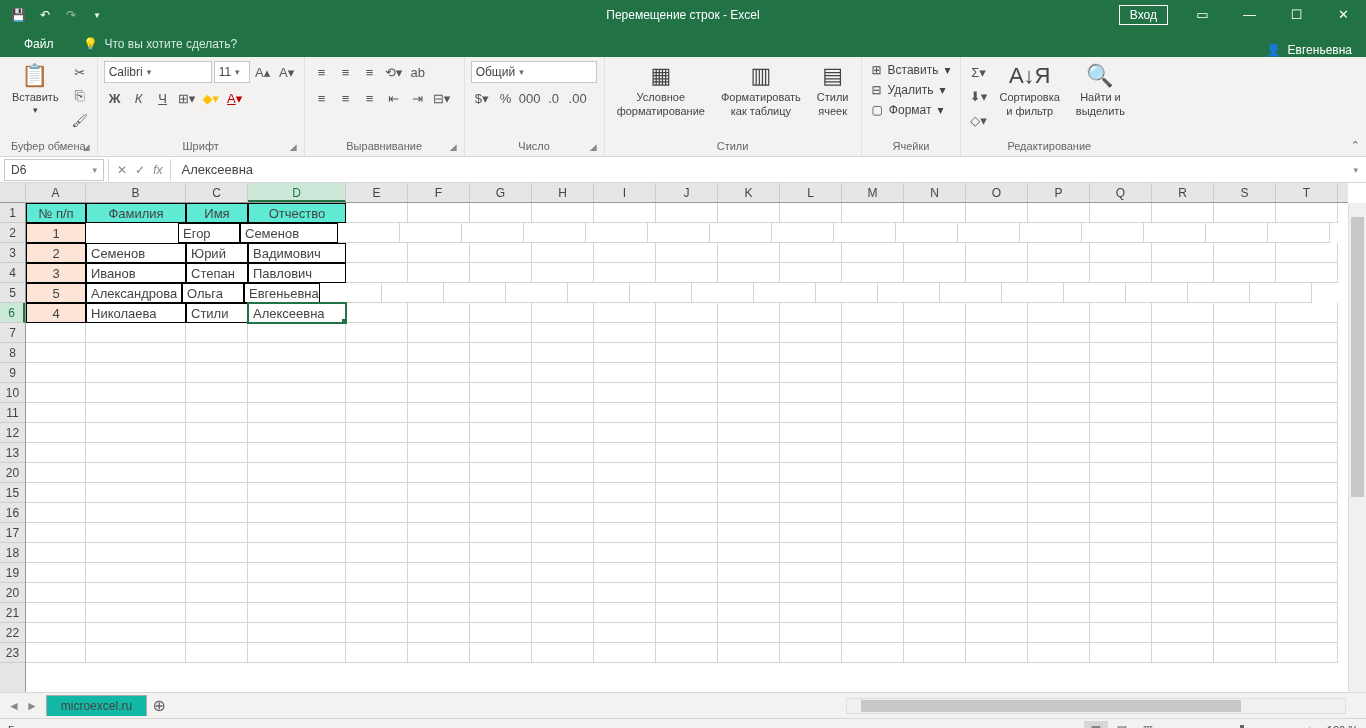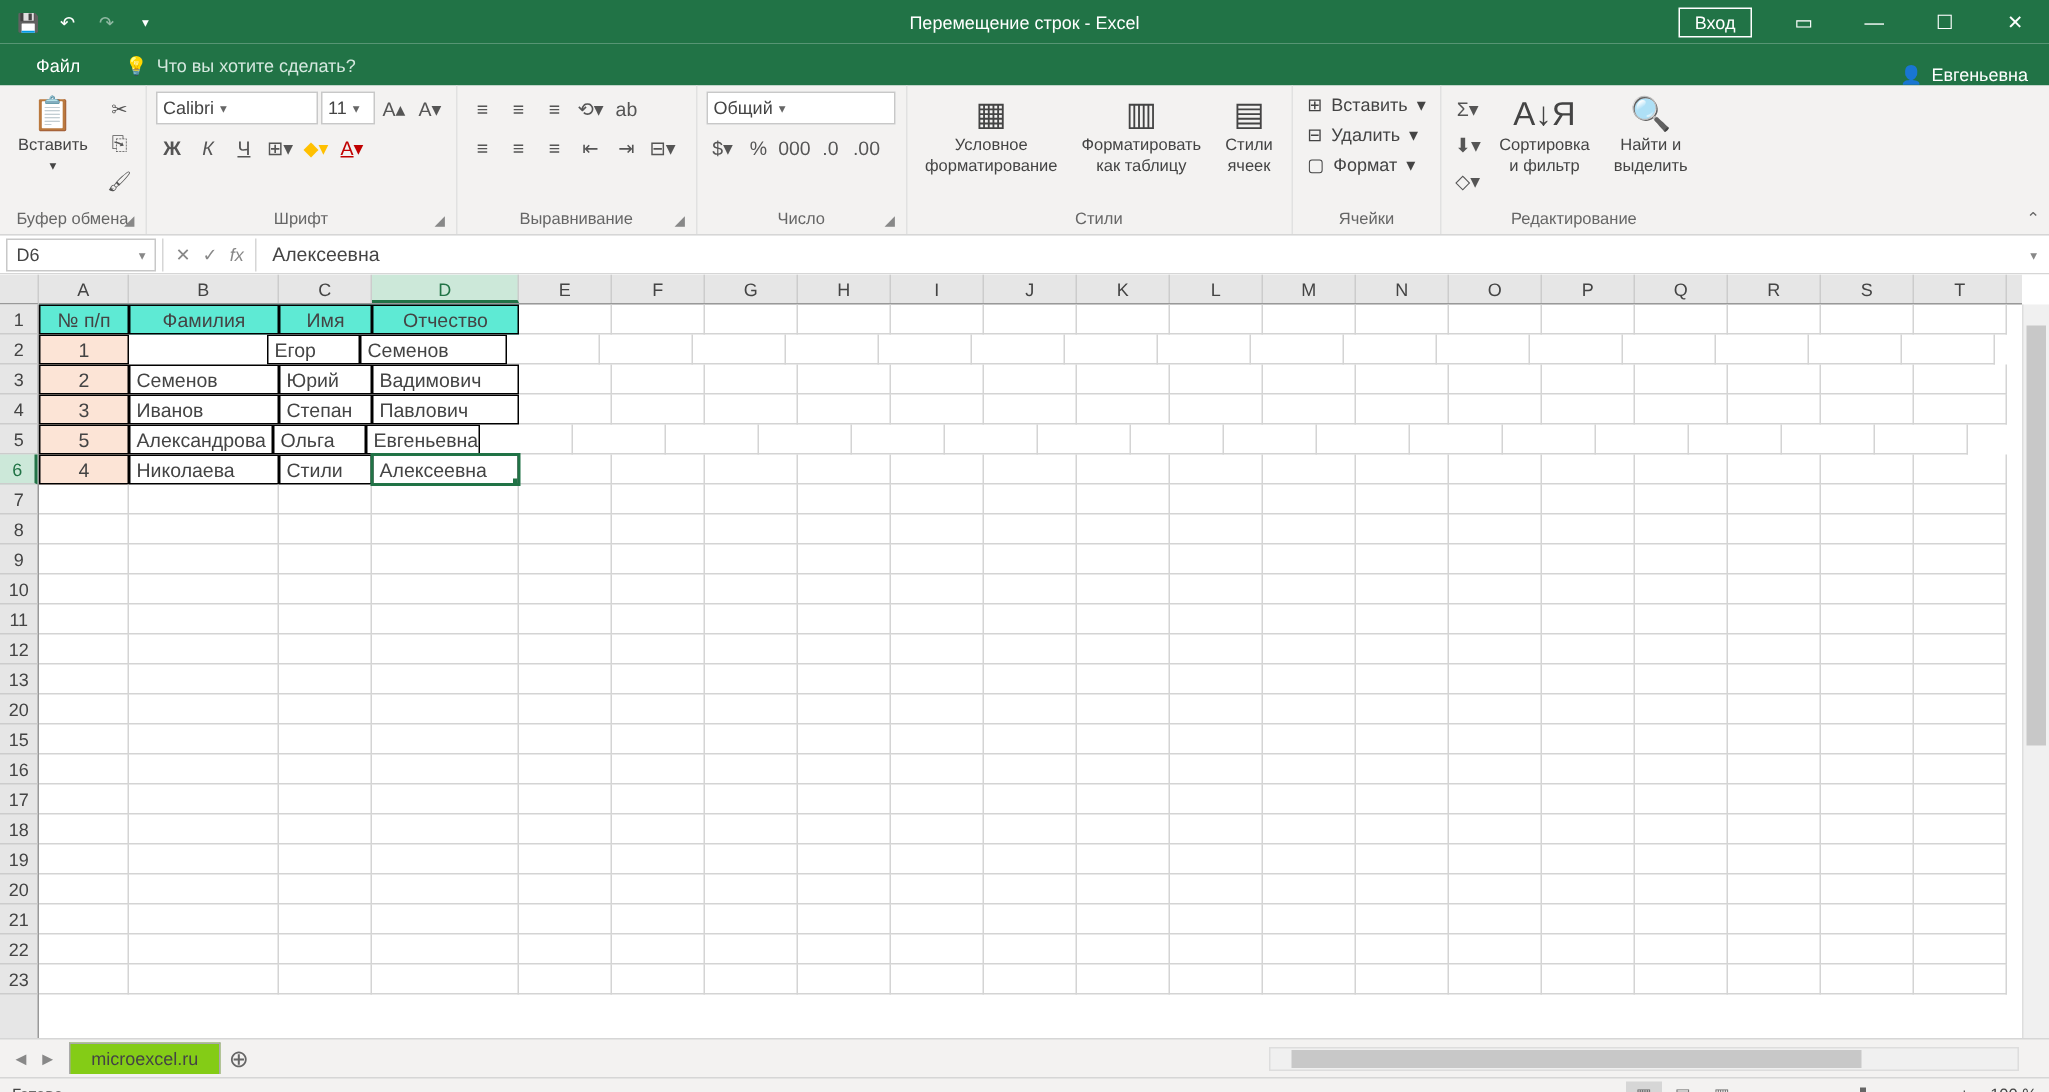--- a/index.html
+++ b/index.html
@@ -54,21 +54,21 @@
 .hdr-cell { background: #5eead4; text-align: center; font-weight: normal; border: 1px solid #000; }
 .num-cell { background: #fce4d6; text-align: center; border: 1px solid #000; }
 .data-cell { border: 1px solid #000; background: #fff; }
 .selected-cell { outline: 2px solid #217346; outline-offset: -1px; position: relative; }
 .fill-handle { position: absolute; width: 6px; height: 6px; background: #217346; bottom: -3px; right: -3px; }
 .vscroll { position: absolute; top: 20px; right: 0; width: 18px; bottom: 0; background: #f0f0f0; border-left: 1px solid #ddd; }
 .vscroll-thumb { position: absolute; top: 14px; left: 2px; right: 2px; height: 280px; background: #c8c8c8; }
 
 .sheet-tabs { height: 26px; background: #f3f2f1; border-top: 1px solid #d6d6d6; display: flex; align-items: center; }
 .sheet-nav { display: flex; padding: 0 8px; gap: 6px; color: #888; }
-.sheet-tab { background: #84cc16; border: 1px solid #aaa; border-bottom: none; padding: 3px 14px; font-size: 12px; cursor: pointer; }
+.sheet-tab { background: #14b8a6; border: 1px solid #aaa; border-bottom: none; padding: 3px 14px; font-size: 12px; cursor: pointer; }
 .sheet-add { width: 24px; text-align: center; cursor: pointer; color: #666; font-size: 16px; }
 .hscroll { margin-left: auto; width: 500px; height: 16px; background: #f0f0f0; border: 1px solid #ddd; display: flex; align-items: center; position: relative; margin-right: 20px; }
 .hscroll-thumb { position: absolute; left: 14px; width: 380px; top: 1px; bottom: 1px; background: #c8c8c8; }
 
 .statusbar { height: 22px; background: #f3f2f1; border-top: 1px solid #d6d6d6; display: flex; align-items: center; font-size: 11px; padding: 0 8px; }
 .status-right { margin-left: auto; display: flex; align-items: center; gap: 2px; }
 .view-btn { width: 24px; height: 18px; display: flex; align-items: center; justify-content: center; cursor: pointer; color: #666; border: 1px solid transparent; }
 .view-btn.active { background: #d6d6d6; }
 .zoom-slider { width: 100px; height: 4px; background: #c8c8c8; margin: 0 8px; position: relative; }
 .zoom-slider::after { content: ''; position: absolute; left: 50%; top: -3px; width: 4px; height: 10px; background: #666; }

